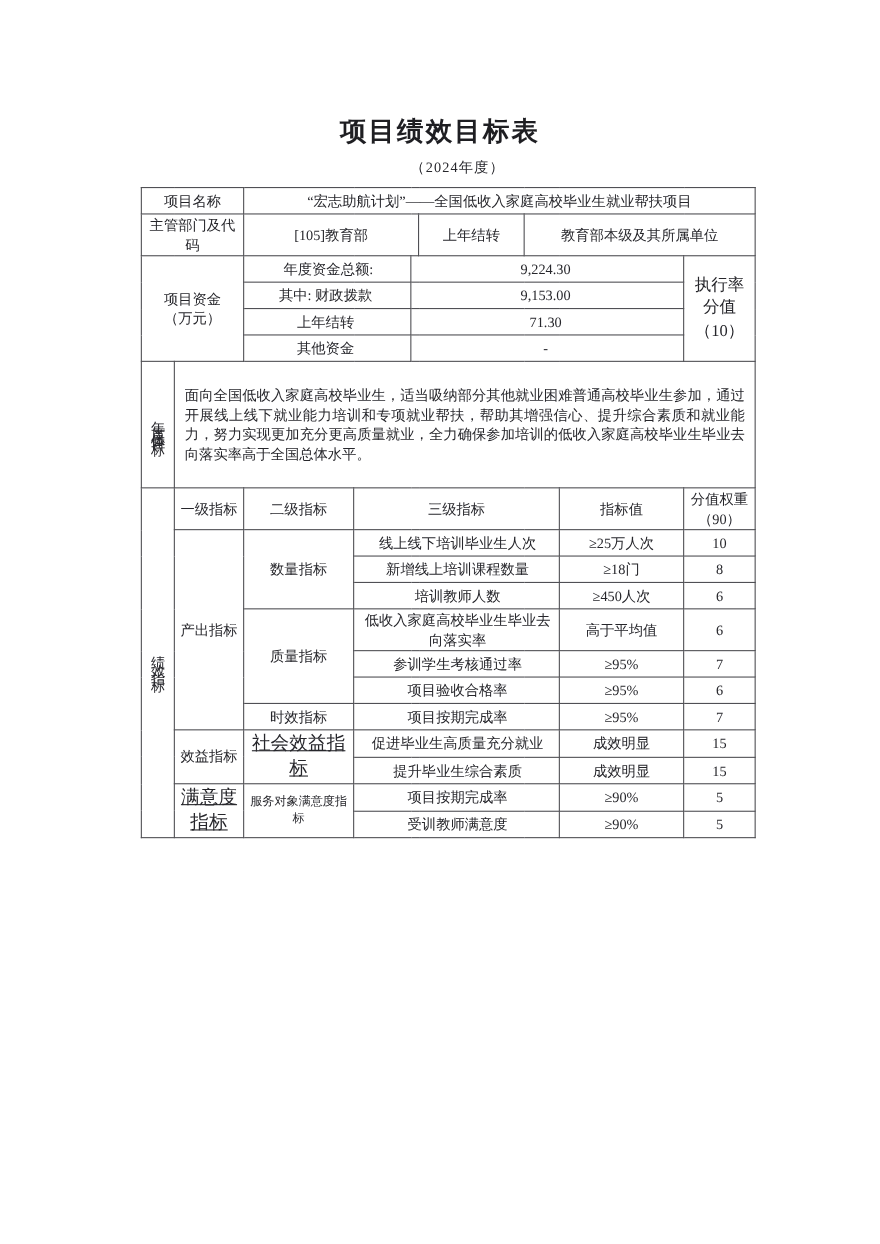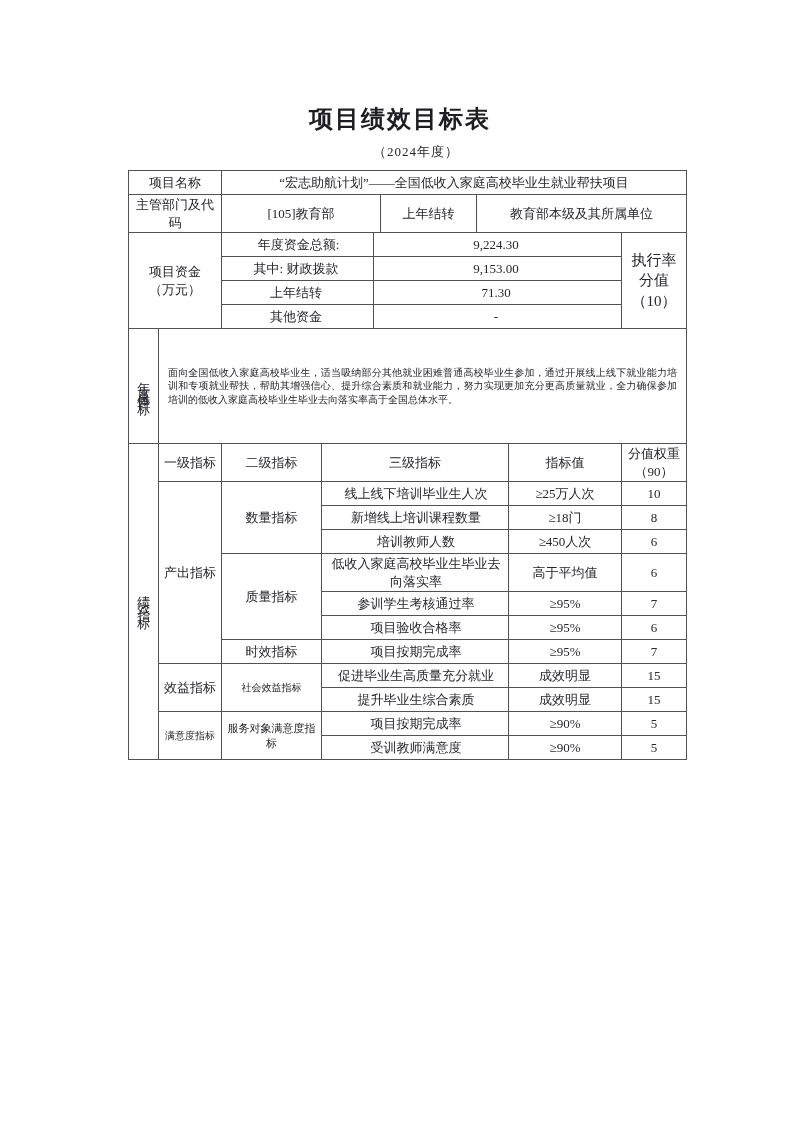--- a/index.html
+++ b/index.html
@@ -52,35 +52,35 @@
     line-height: 1.35;
   }
   tr.h24 { height: 24px; }
   tr.h30 { height: 30px; }
   tr.h36 { height: 36px; }
   tr.goal-row { height: 115px; }
   .al { text-align: left; padding-left: 5px !important; }
   .ar { text-align: right; padding-right: 6px !important; }
   .pre { white-space: pre-line; }
   .sm { font-size: 15px; }
-  .sm2 { font-size: 10px; letter-spacing: 0; }
+  .sm2 { font-size: 17px; letter-spacing: 0; text-decoration: underline; }
   .sm3 { font-size: 11px; letter-spacing: 0; padding: 1px 1px !important; }
   .vcell { padding: 0 !important; }
   .vert {
     display: inline-block;
     writing-mode: vertical-lr;
     text-orientation: upright;
     letter-spacing: 4px;
     font-size: 13px;
   }
   .vert-lg { letter-spacing: 7px; }
   .goal-text {
     text-align: justify !important;
     text-justify: inter-ideograph;
-    font-size: 10px;
+    font-size: 13px;
     line-height: 1.75;
     padding: 8px 9px !important;
   }
   .page-number {
     position: absolute;
     top: 1028px; left: 421px;
     transform: translateX(-50%);
     font-size: 13px;
   }
 </style>

